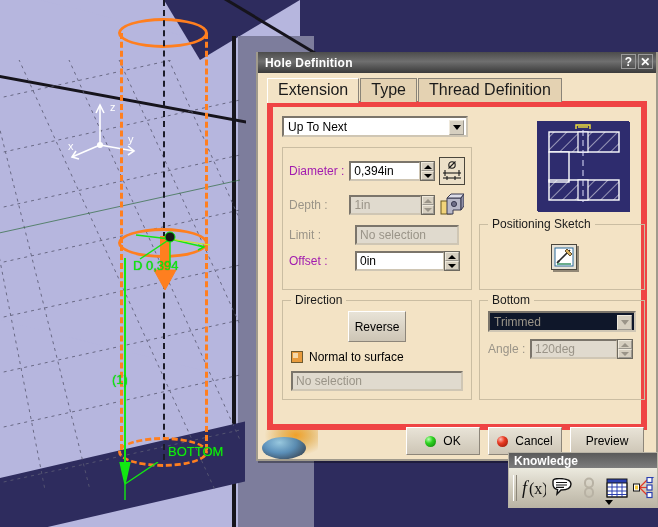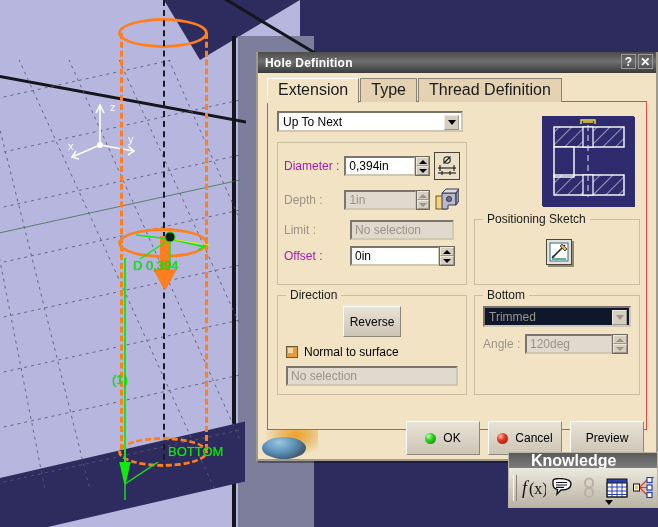--- a/index.html
+++ b/index.html
@@ -138,21 +138,21 @@
     margin-right: 1px;
     cursor: pointer;
   }
   .tab.active {
     background: #f3e3c5;
     border-color: #ffffff #8a8478 #f3e3c5 #ffffff;
     padding-bottom: 4px;
     position: relative; top: 1px;
   }
   .tabpane {
-    border: 1px solid #ef4444;
+    border: 6px solid #ef4444;
     background: #f3e3c5;
     height: 329px;
     margin-top: -1px;
     padding: 9px 9px 0 9px;
     position: relative;
   }
 
   select.combo, .combo {
     width: 186px; height: 21px;
     font-size: 12px; font-family: "Liberation Sans", sans-serif;
@@ -239,21 +239,21 @@
     background: #2e2c6e;
     border: 1px solid #2e2c6e;
   }
 
   .footer {
     position: absolute; left: 0; bottom: 6px; width: 100%;
     display: flex; justify-content: flex-end; gap: 8px;
     padding-right: 12px;
   }
   .fbtn {
-    min-width: 74px; height: 34px;
+    min-width: 74px; height: 28px;
     background: linear-gradient(to bottom,#e8e3d7,#cdc5b5);
     border: 1px solid #8d8административ;
     border: 1px solid #8d867a;
     border-top-color: #ffffff; border-left-color: #ffffff;
     font-size: 12px; color: #000;
     display: flex; align-items: center; justify-content: center; gap: 7px;
     cursor: pointer;
     font-family: "Liberation Sans", sans-serif;
   }
   .ball { width: 11px; height: 11px; border-radius: 50%; display: inline-block; }
@@ -277,22 +277,22 @@
   
   #knowledge {
     position: absolute; left: 508px; top: 452px;
     width: 150px; height: 56px;
     border: 1px solid #b9b4a6;
     background: #ded8cb;
   }
   #knowledge .khdr {
     height: 15px;
     background: linear-gradient(to bottom,#5a5a5a,#7d7d7d);
-    color: #fff; font-size: 16px; font-weight: bold;
-    padding-left: 22px; display: flex; align-items: center;
+    color: #fff; font-size: 12px; font-weight: bold;
+    padding-left: 5px; display: flex; align-items: center;
   }
   #knowledge .kbar {
     height: 40px;
     background: linear-gradient(to bottom,#eceadf 0%, #cfcabb 55%, #b9b3a4 100%);
     display: flex; align-items: center; padding-left: 4px; gap: 5px;
     position: relative;
   }
   .grip { width: 4px; height: 26px; border-left: 1px solid #fff; border-right: 1px solid #8b8578; }
   .kicon { width: 24px; height: 28px; display: flex; align-items: center; justify-content: center; cursor: pointer; }
   .kdrop {

